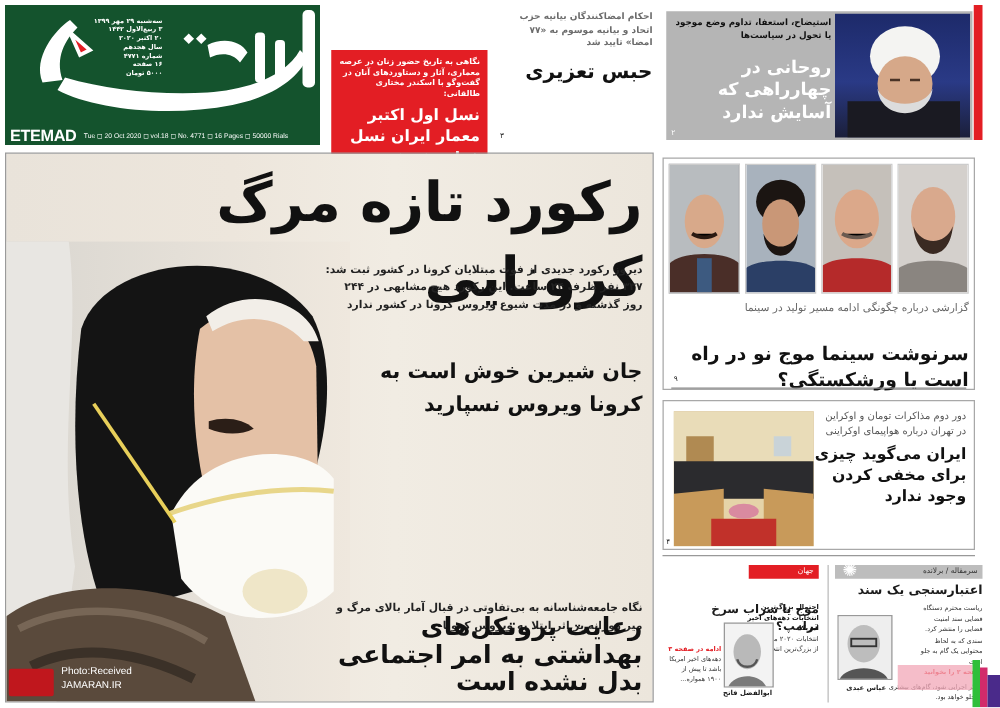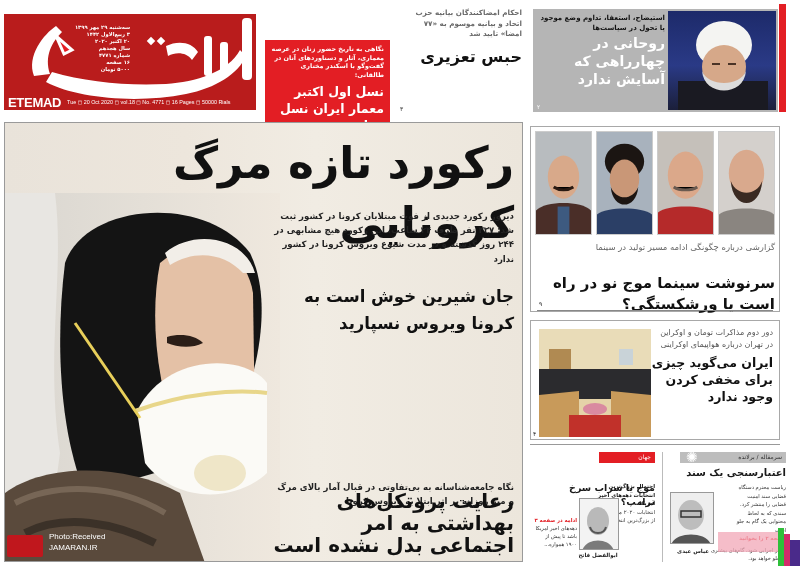--- a/index.html
+++ b/index.html
@@ -1,22 +1,22 @@
 <!DOCTYPE html>
 <html><head>
 <meta charset="utf-8">
 <style>
   * { box-sizing: border-box; margin: 0; padding: 0; }
   html, body { width: 800px; height: 566px; overflow: hidden; background: #ffffff; }
   body { position: relative; font-family: "DejaVu Sans", sans-serif; color: #1a1a1a; }
-  .rtl { direction: rtl; text-align: right; padding-left: 12px; }
+  .rtl { direction: rtl; text-align: right; }
   .abs { position: absolute; }
 
   
-  .masthead { left: 4px; top: 4px; width: 252px; height: 96px; background: #b91c1c; overflow: hidden; margin-top: 10px; }
+  .masthead { left: 4px; top: 4px; width: 252px; height: 112px; background: #14532d; overflow: hidden; }
   .logo-glyph { position: absolute; left: 12px; top: 2px; width: 240px; height: 92px; }
   .mast-info { position: absolute; left: 66px; top: 10px; width: 60px; color: #fff; font-size: 5.2px; line-height: 7px; direction: rtl; text-align: right; font-weight: bold; }
   .mast-bottom { position: absolute; left: 0; bottom: 0; width: 100%; height: 16px; display: flex; align-items: center; color: #fff; }
   .mast-latin { font-family: "Liberation Sans", sans-serif; font-weight: bold; font-size: 13px; padding-left: 4px; letter-spacing: -0.3px; }
   .mast-meta { font-family: "Liberation Sans", sans-serif; font-size: 5.4px; margin-left: 6px; white-space: nowrap; }
 
   
   .red-teaser { left: 265px; top: 4px; width: 125px; height: 104px; background: #e31e24; color: #fff; padding: 5px 6px; margin-top: 36px; }
   .red-teaser .kicker { font-size: 6.4px; line-height: 8.6px; font-weight: bold; }
   .red-teaser .headline { font-size: 12.5px; line-height: 17px; font-weight: bold; margin-top: 4px; }
@@ -26,21 +26,21 @@
   .gray-teaser { left: 396px; top: 4px; width: 130px; height: 112px; padding: 4px 4px; }
   .gray-teaser .kicker { font-size: 7.2px; line-height: 10.5px; color: #6b6b6b; font-weight: bold; text-align: right; }
   .gray-teaser .headline { font-size: 16px; line-height: 22px; font-weight: bold; color: #111; margin-top: 6px; }
   .gray-teaser .page { position: absolute; left: 4px; bottom: 4px; font-size: 6px; }
 
   
   .rouhani { left: 533px; top: 9px; width: 245px; height: 103px; background: #b5b5b5; }
   .rouhani .photo { position: absolute; right: 2px; top: 2px; width: 108px; height: 99px; background: linear-gradient(180deg,#1d2a6a 0%,#2a3a86 55%,#1b1f3a 100%); overflow: hidden; }
   .rouhani .text { position: absolute; left: 4px; top: 4px; width: 128px; }
   .rouhani .kicker { font-size: 7px; line-height: 10px; font-weight: bold; color: #111; }
-  .rouhani .headline { font-size: 14px; line-height: 18px; font-weight: bold; color: #fff; margin-top: 1px; }
+  .rouhani .headline { font-size: 14px; line-height: 18px; font-weight: bold; color: #fff; margin-top: 12px; }
   .rouhani .page { position: absolute; left: 4px; bottom: 2px; font-size: 6px; color: #fff; }
   .red-rule { left: 779px; top: 4px; width: 7px; height: 108px; background: #e31e24; }
 
   
   .main { left: 4px; top: 122px; width: 519px; height: 440px; border: 1px solid #9a9a9a; overflow: hidden;
           background: linear-gradient(90deg,#e9e3da 0%,#ede6dc 35%,#f1ece3 60%,#ece6dc 100%); }
   .main-photo { position: absolute; left: 0; top: 70px; width: 275px; height: 370px; overflow: hidden; }
   .main-title { position: absolute; right: 8px; top: 10px; width: 505px; font-size: 44px; line-height: 60px; font-weight: bold; color: #111; letter-spacing: -1px; }
   .lede { position: absolute; right: 8px; top: 86px; width: 255px; font-size: 8.6px; line-height: 14.2px; font-weight: bold; color: #222; }
   .sub1 { position: absolute; right: 8px; top: 160px; width: 255px; font-size: 16.5px; line-height: 27px; font-weight: bold; color: #111; }

